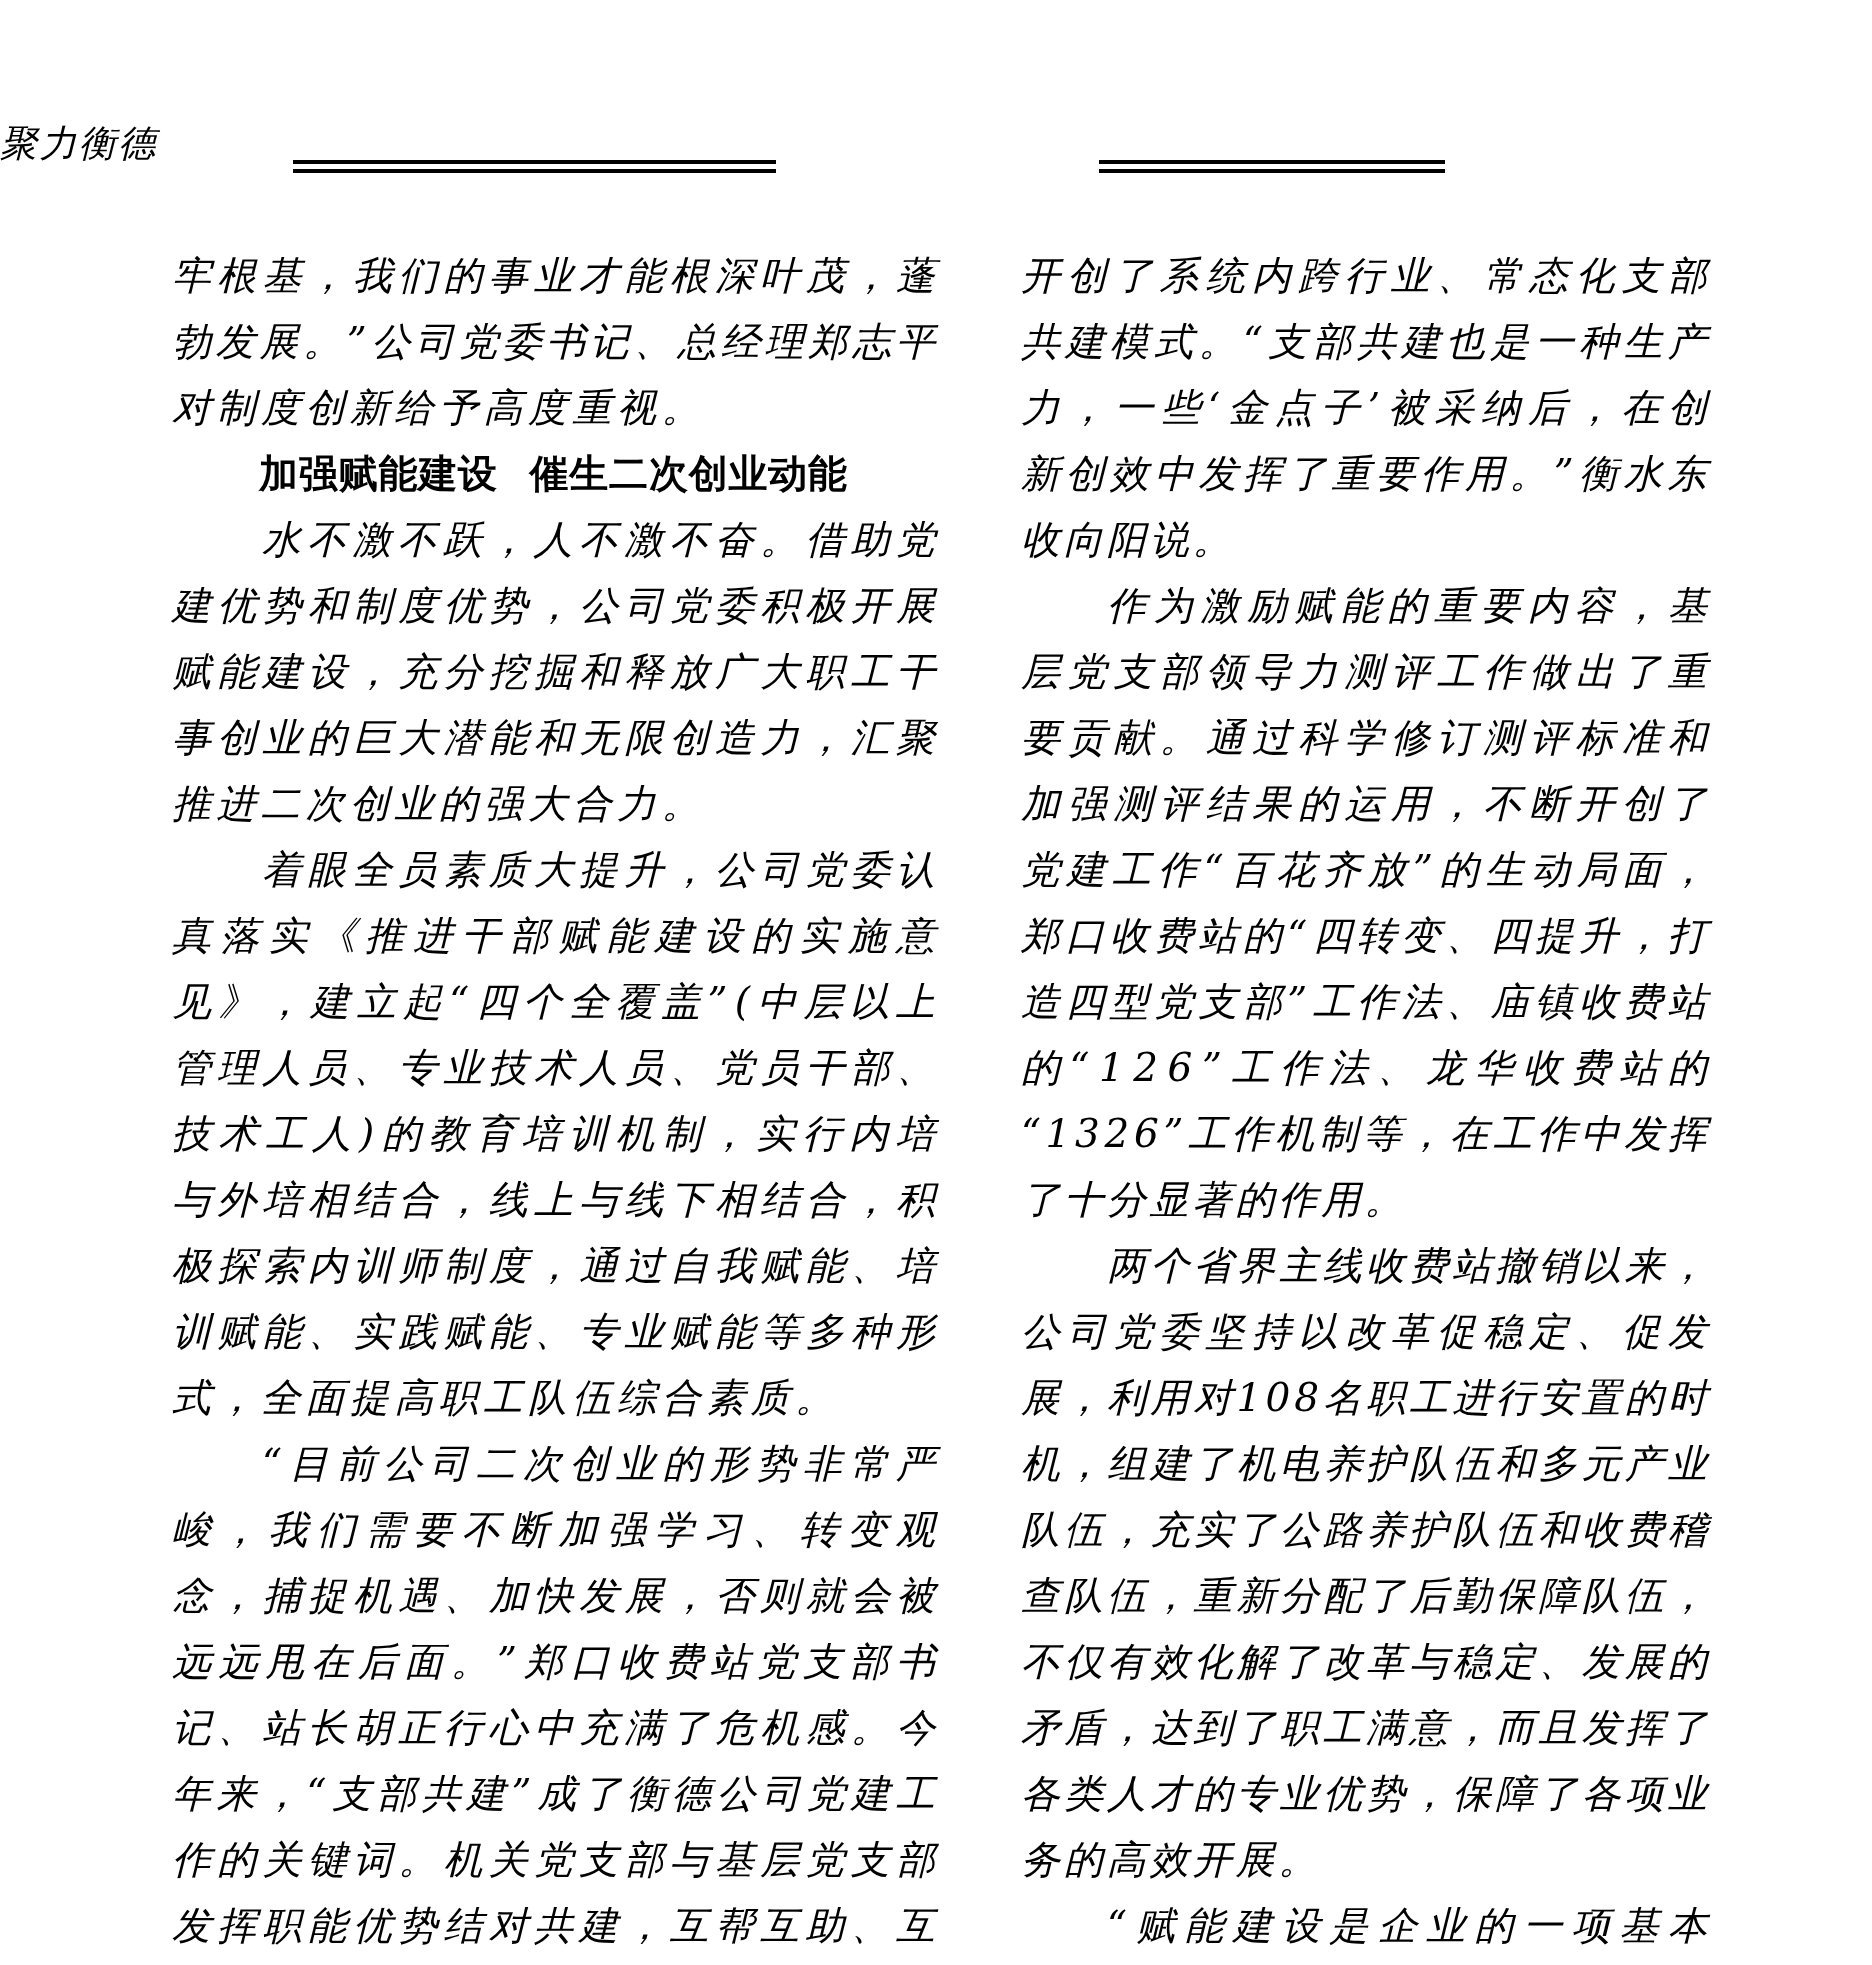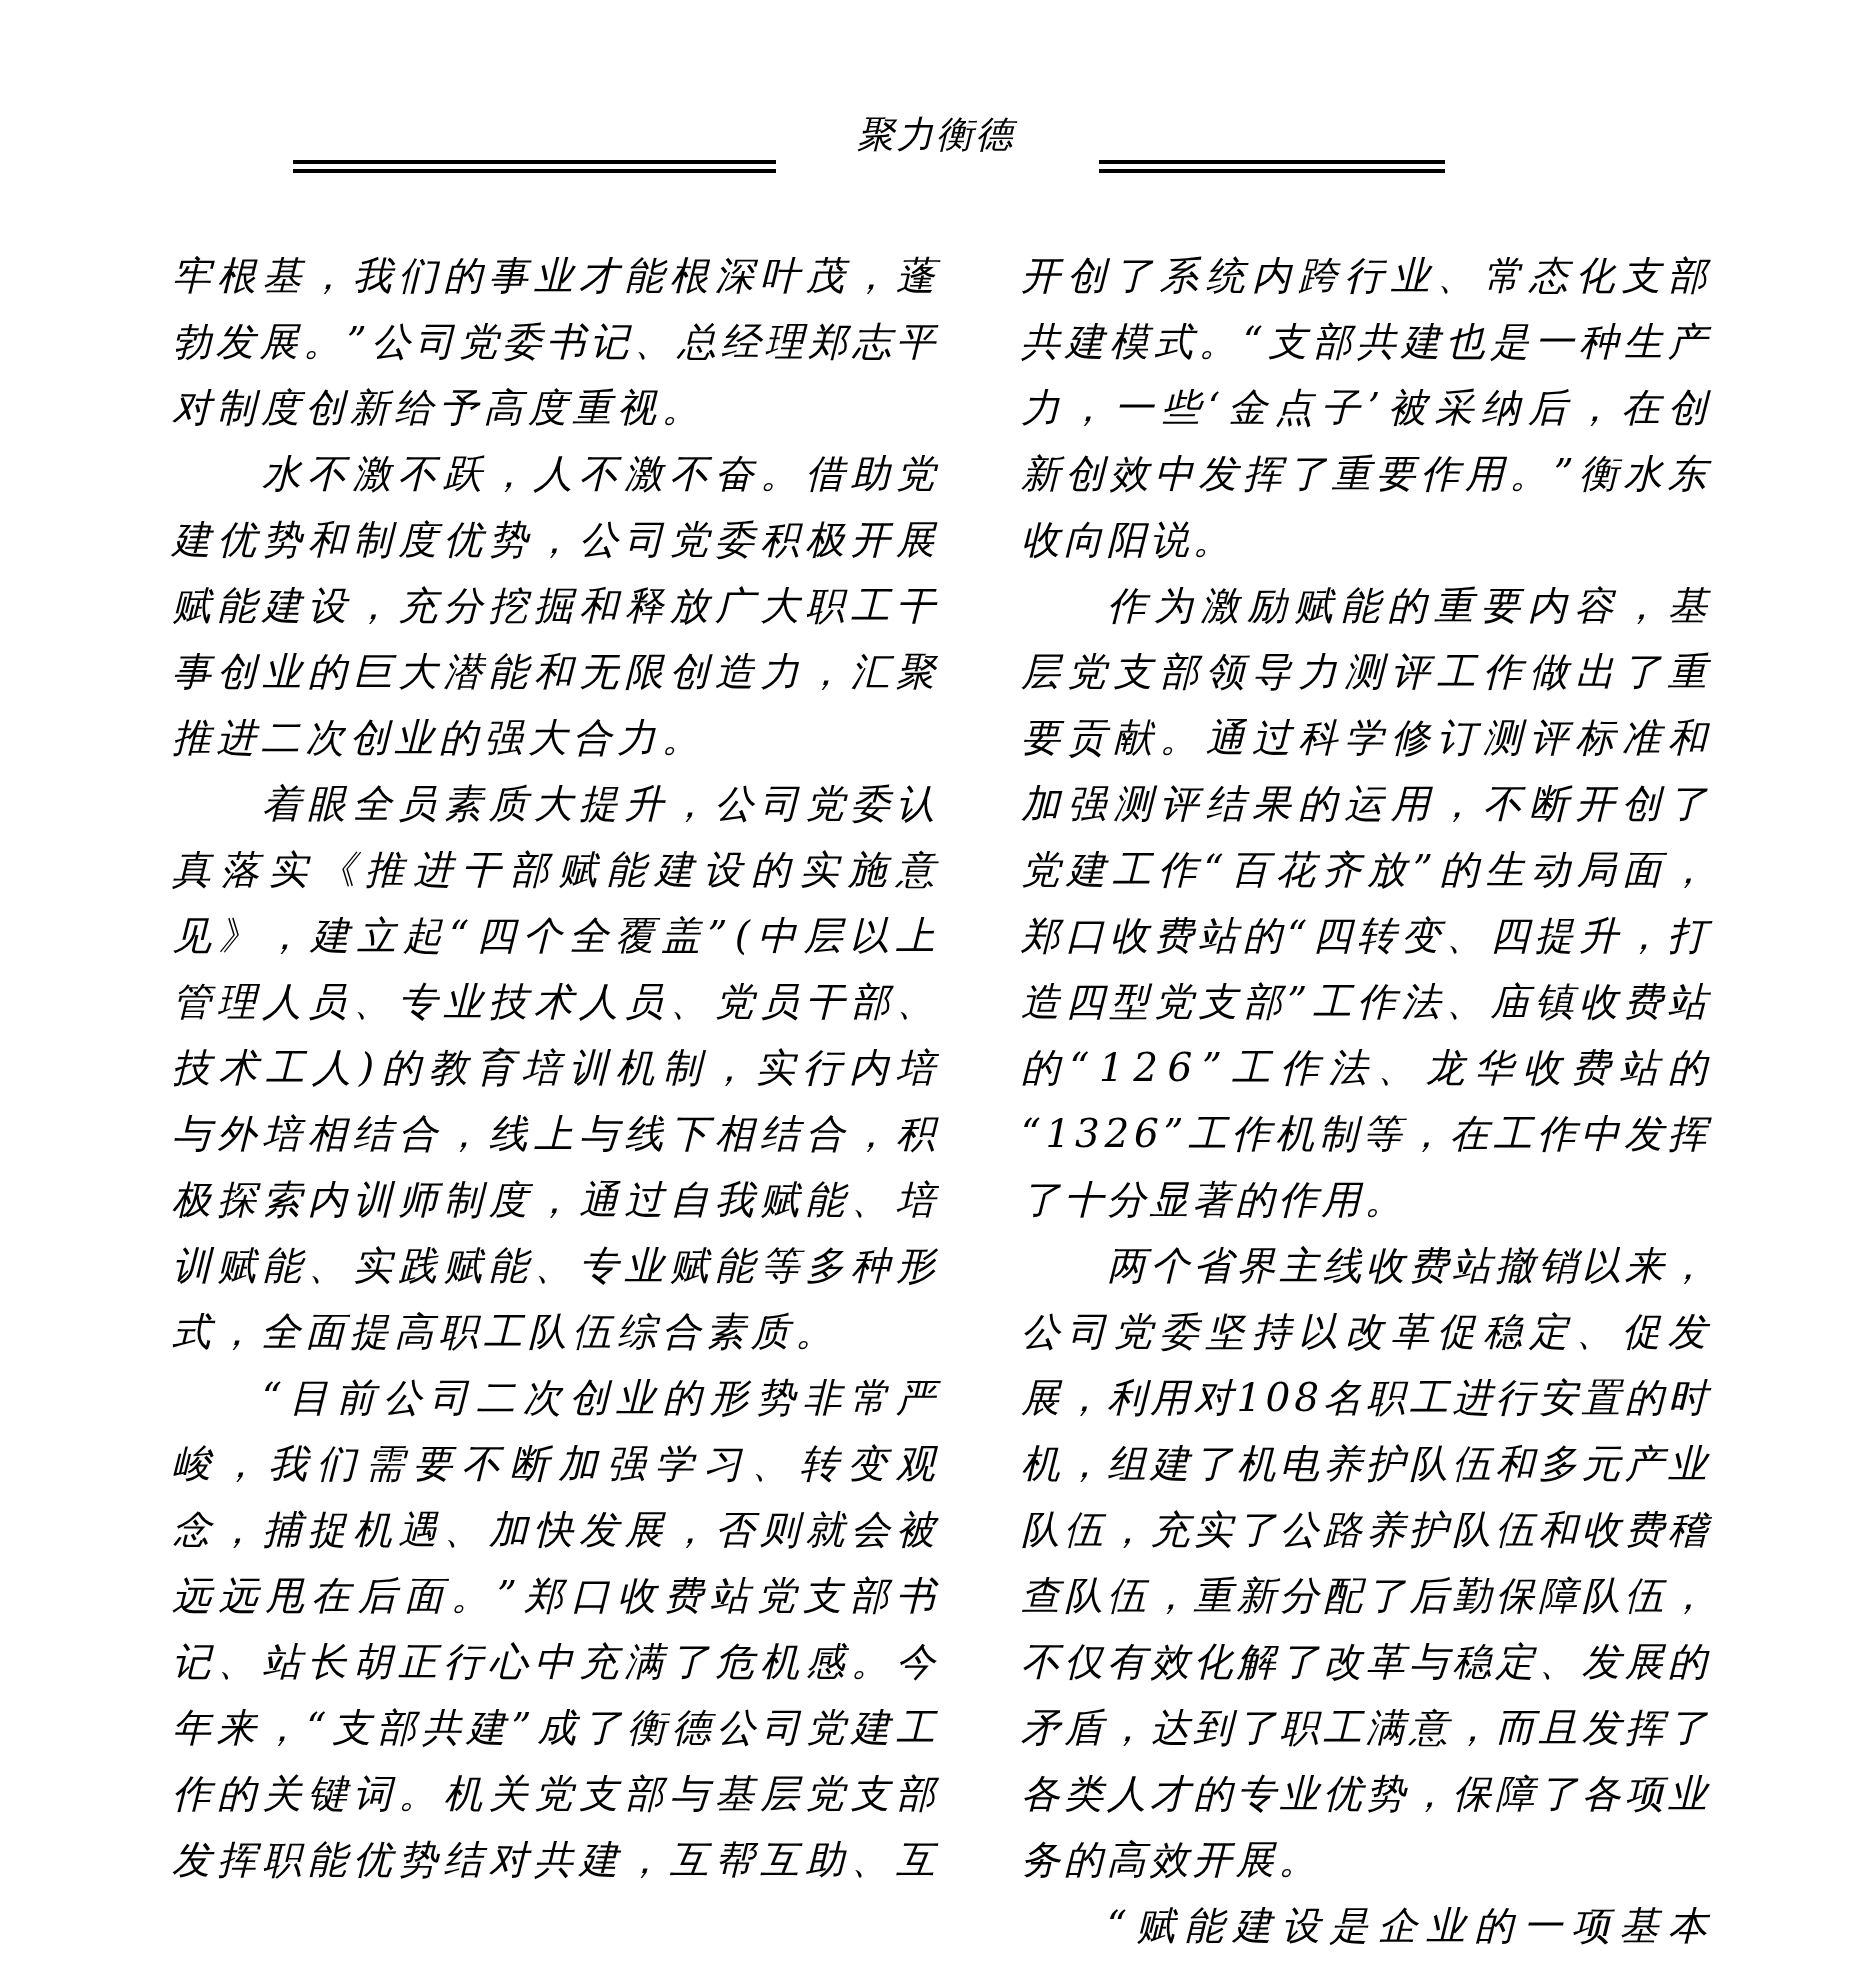--- a/index.html
+++ b/index.html
@@ -4,22 +4,22 @@
 <style>
   html,body{margin:0;padding:0;}
   body{
     width:1872px;height:2647px;position:relative;background:#ffffff;
     font-family:"DejaVu Serif","Liberation Serif",serif;color:#000;overflow:hidden;
   }
   .page{position:absolute;inset:0;}
 
   
   .header-title{
-    position:absolute;top:110px;left:0;width:100%;
-    text-align:center;font-size:37px;font-style:italic;letter-spacing:2.4px;
+    position:absolute;top:119px;left:0;width:100%;
+    font-size:37px;font-style:italic;letter-spacing:2.4px;
     font-family:"DejaVu Serif","Liberation Serif",serif;
   }
   .rule{position:absolute;height:4.3px;background:#000;}
   .rule.rl{left:293px;width:483px;}
   .rule.rr{left:1099px;width:346px;}
   .rule.t{top:160px;}
   .rule.b{top:169px;}
 
   
   .col{position:absolute;top:242px;font-size:39px;line-height:1;}
@@ -47,20 +47,21 @@
 
   <div class="rule rl t"></div>
   <div class="rule rl b"></div>
   <div class="rule rr t"></div>
   <div class="rule rr b"></div>
 
   <div class="col col-left" id="col-left">
       <div class="line just"><span>牢</span><span>根</span><span>基</span><span>，</span><span>我</span><span>们</span><span>的</span><span>事</span><span>业</span><span>才</span><span>能</span><span>根</span><span>深</span><span>叶</span><span>茂</span><span>，</span><span>蓬</span></div>
       <div class="line just"><span>勃</span><span>发</span><span>展</span><span>。</span><span>”</span><span>公</span><span>司</span><span>党</span><span>委</span><span>书</span><span>记</span><span>、</span><span>总</span><span>经</span><span>理</span><span>郑</span><span>志</span><span>平</span></div>
       <div class="line end"><span>对</span><span>制</span><span>度</span><span>创</span><span>新</span><span>给</span><span>予</span><span>高</span><span>度</span><span>重</span><span>视</span><span>。</span></div>
+      <div class="line head">加强赋能建设 催生二次创业动能</div>
       <div class="line just ind"><span>水</span><span>不</span><span>激</span><span>不</span><span>跃</span><span>，</span><span>人</span><span>不</span><span>激</span><span>不</span><span>奋</span><span>。</span><span>借</span><span>助</span><span>党</span></div>
       <div class="line just"><span>建</span><span>优</span><span>势</span><span>和</span><span>制</span><span>度</span><span>优</span><span>势</span><span>，</span><span>公</span><span>司</span><span>党</span><span>委</span><span>积</span><span>极</span><span>开</span><span>展</span></div>
       <div class="line just"><span>赋</span><span>能</span><span>建</span><span>设</span><span>，</span><span>充</span><span>分</span><span>挖</span><span>掘</span><span>和</span><span>释</span><span>放</span><span>广</span><span>大</span><span>职</span><span>工</span><span>干</span></div>
       <div class="line just"><span>事</span><span>创</span><span>业</span><span>的</span><span>巨</span><span>大</span><span>潜</span><span>能</span><span>和</span><span>无</span><span>限</span><span>创</span><span>造</span><span>力</span><span>，</span><span>汇</span><span>聚</span></div>
       <div class="line end"><span>推</span><span>进</span><span>二</span><span>次</span><span>创</span><span>业</span><span>的</span><span>强</span><span>大</span><span>合</span><span>力</span><span>。</span></div>
       <div class="line just ind"><span>着</span><span>眼</span><span>全</span><span>员</span><span>素</span><span>质</span><span>大</span><span>提</span><span>升</span><span>，</span><span>公</span><span>司</span><span>党</span><span>委</span><span>认</span></div>
       <div class="line just"><span>真</span><span>落</span><span>实</span><span>《</span><span>推</span><span>进</span><span>干</span><span>部</span><span>赋</span><span>能</span><span>建</span><span>设</span><span>的</span><span>实</span><span>施</span><span>意</span></div>
       <div class="line just"><span>见</span><span>》</span><span>，</span><span>建</span><span>立</span><span>起</span><span>“</span><span>四</span><span>个</span><span>全</span><span>覆</span><span>盖</span><span>”</span><span>(</span><span>中</span><span>层</span><span>以</span><span>上</span></div>
       <div class="line just"><span>管</span><span>理</span><span>人</span><span>员</span><span>、</span><span>专</span><span>业</span><span>技</span><span>术</span><span>人</span><span>员</span><span>、</span><span>党</span><span>员</span><span>干</span><span>部</span><span>、</span></div>
       <div class="line just"><span>技</span><span>术</span><span>工</span><span>人</span><span>)</span><span>的</span><span>教</span><span>育</span><span>培</span><span>训</span><span>机</span><span>制</span><span>，</span><span>实</span><span>行</span><span>内</span><span>培</span></div>

